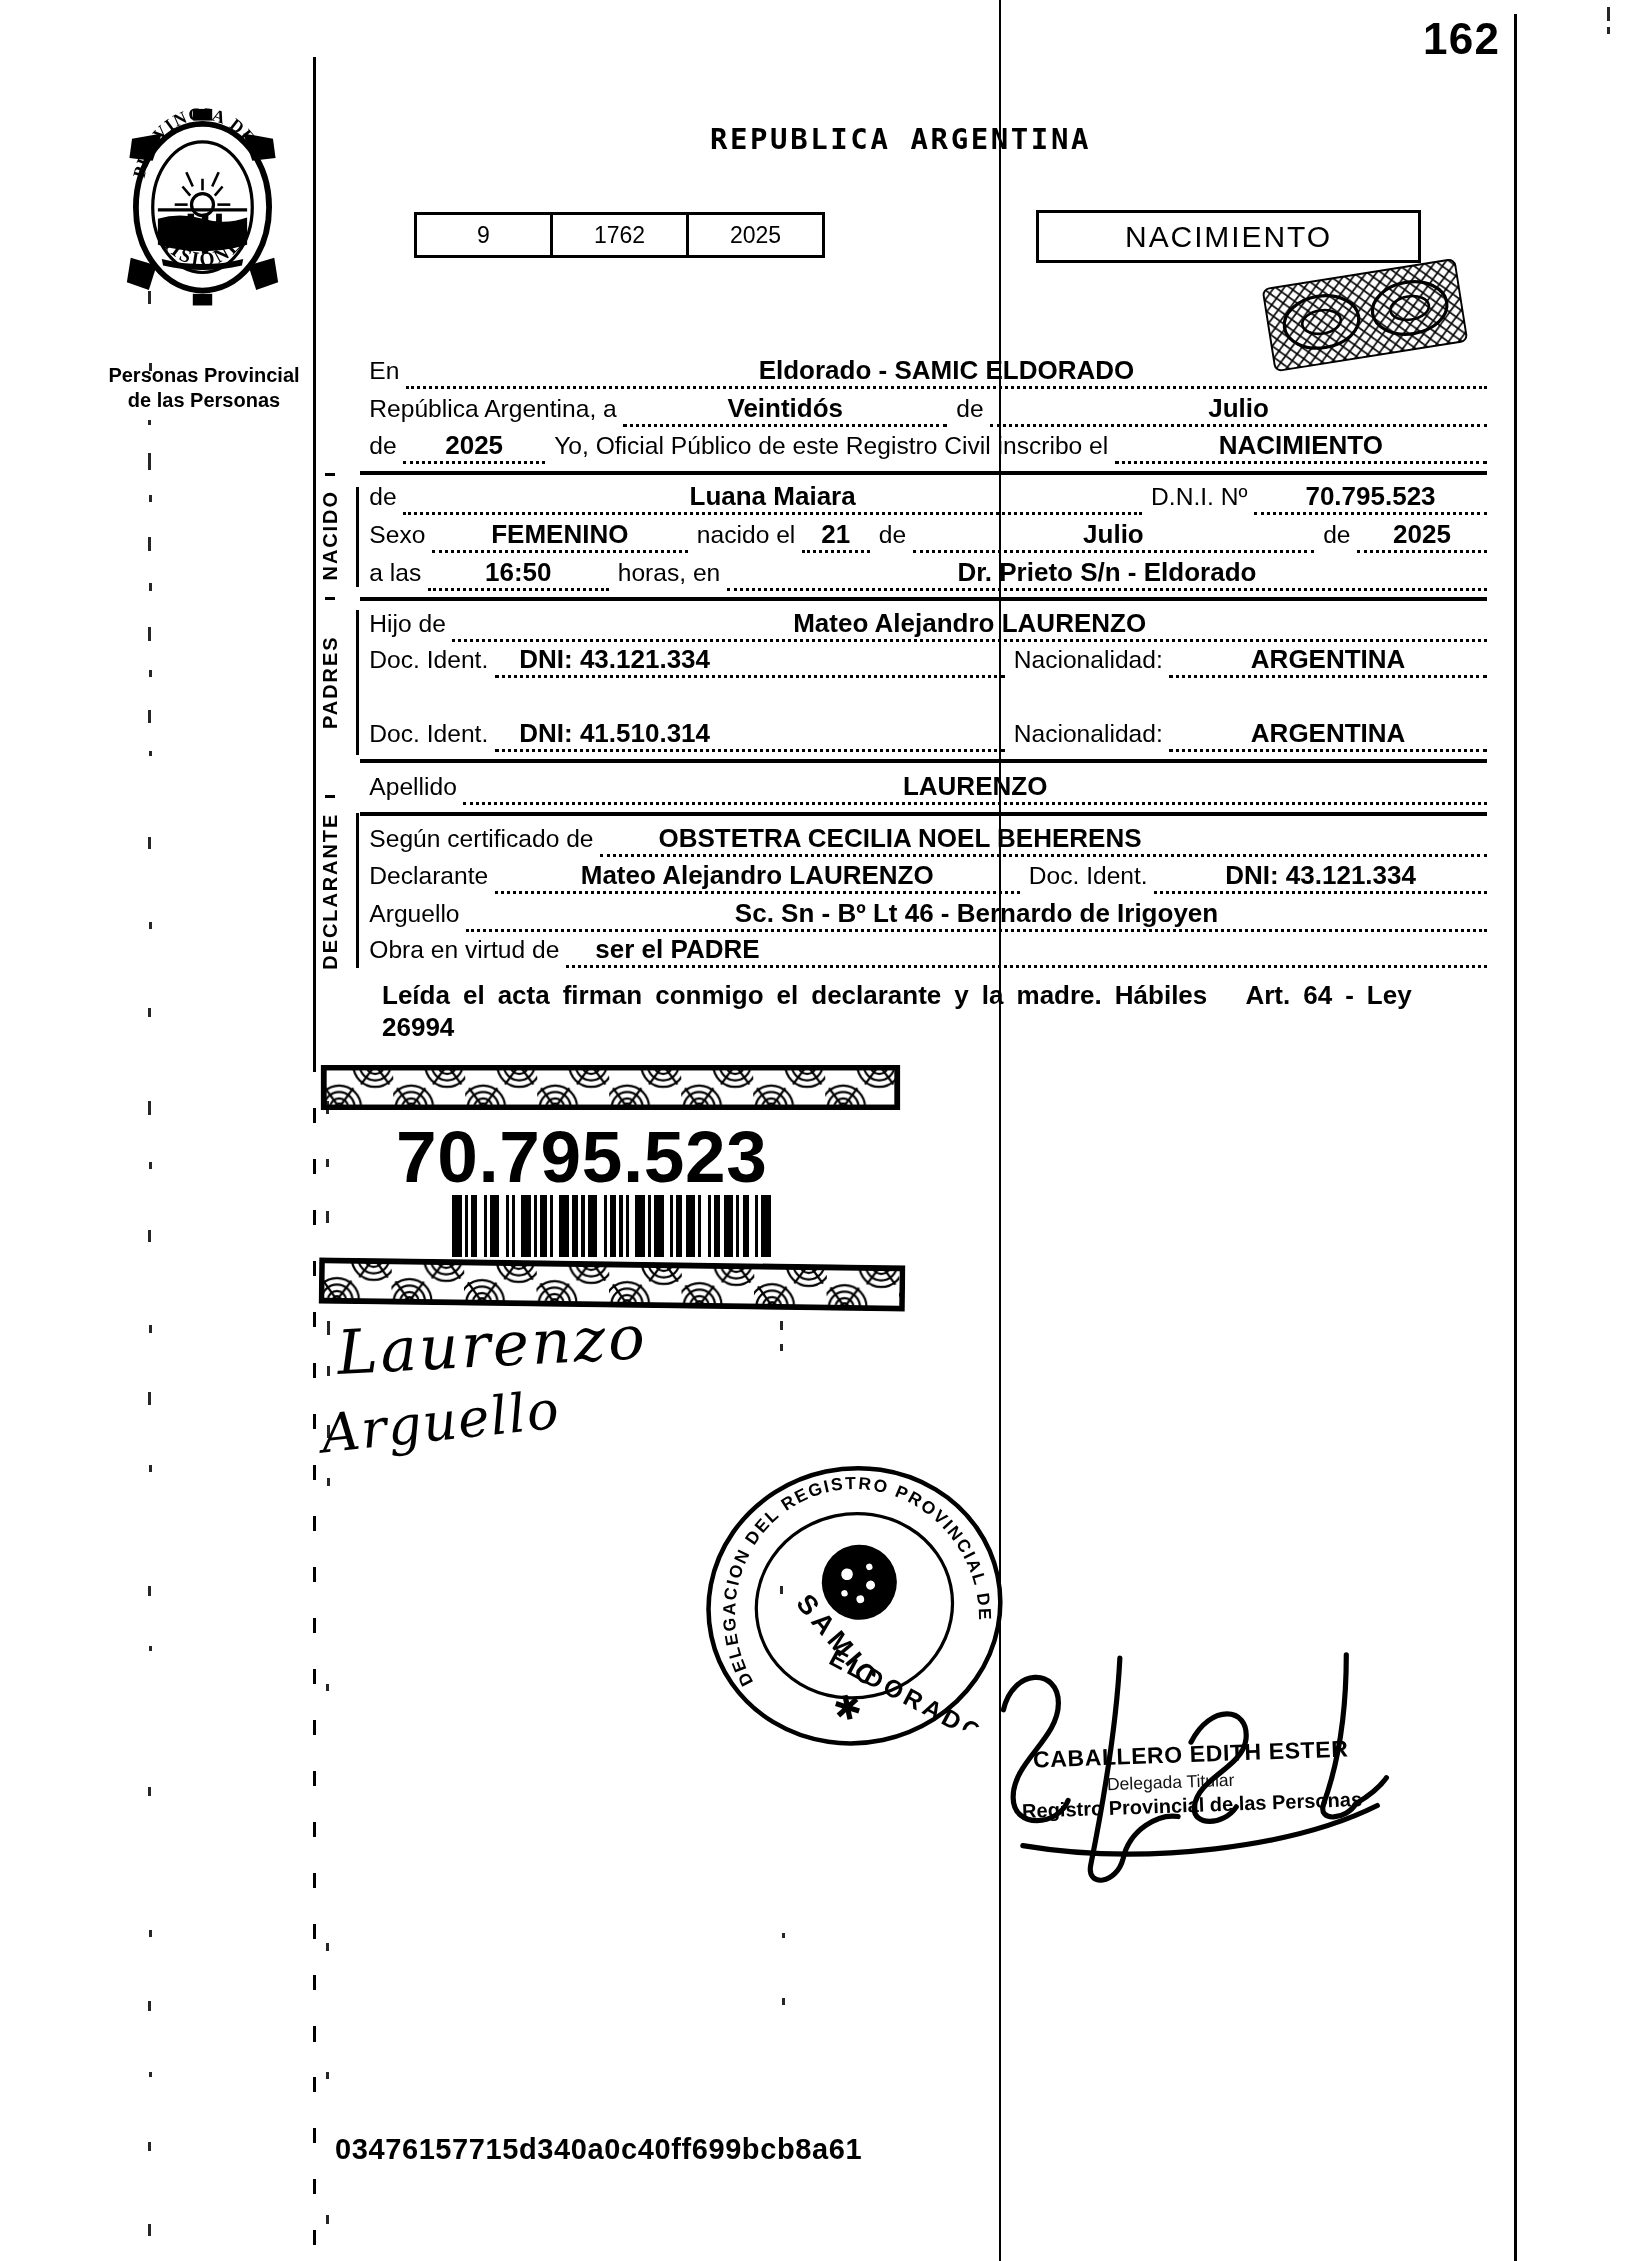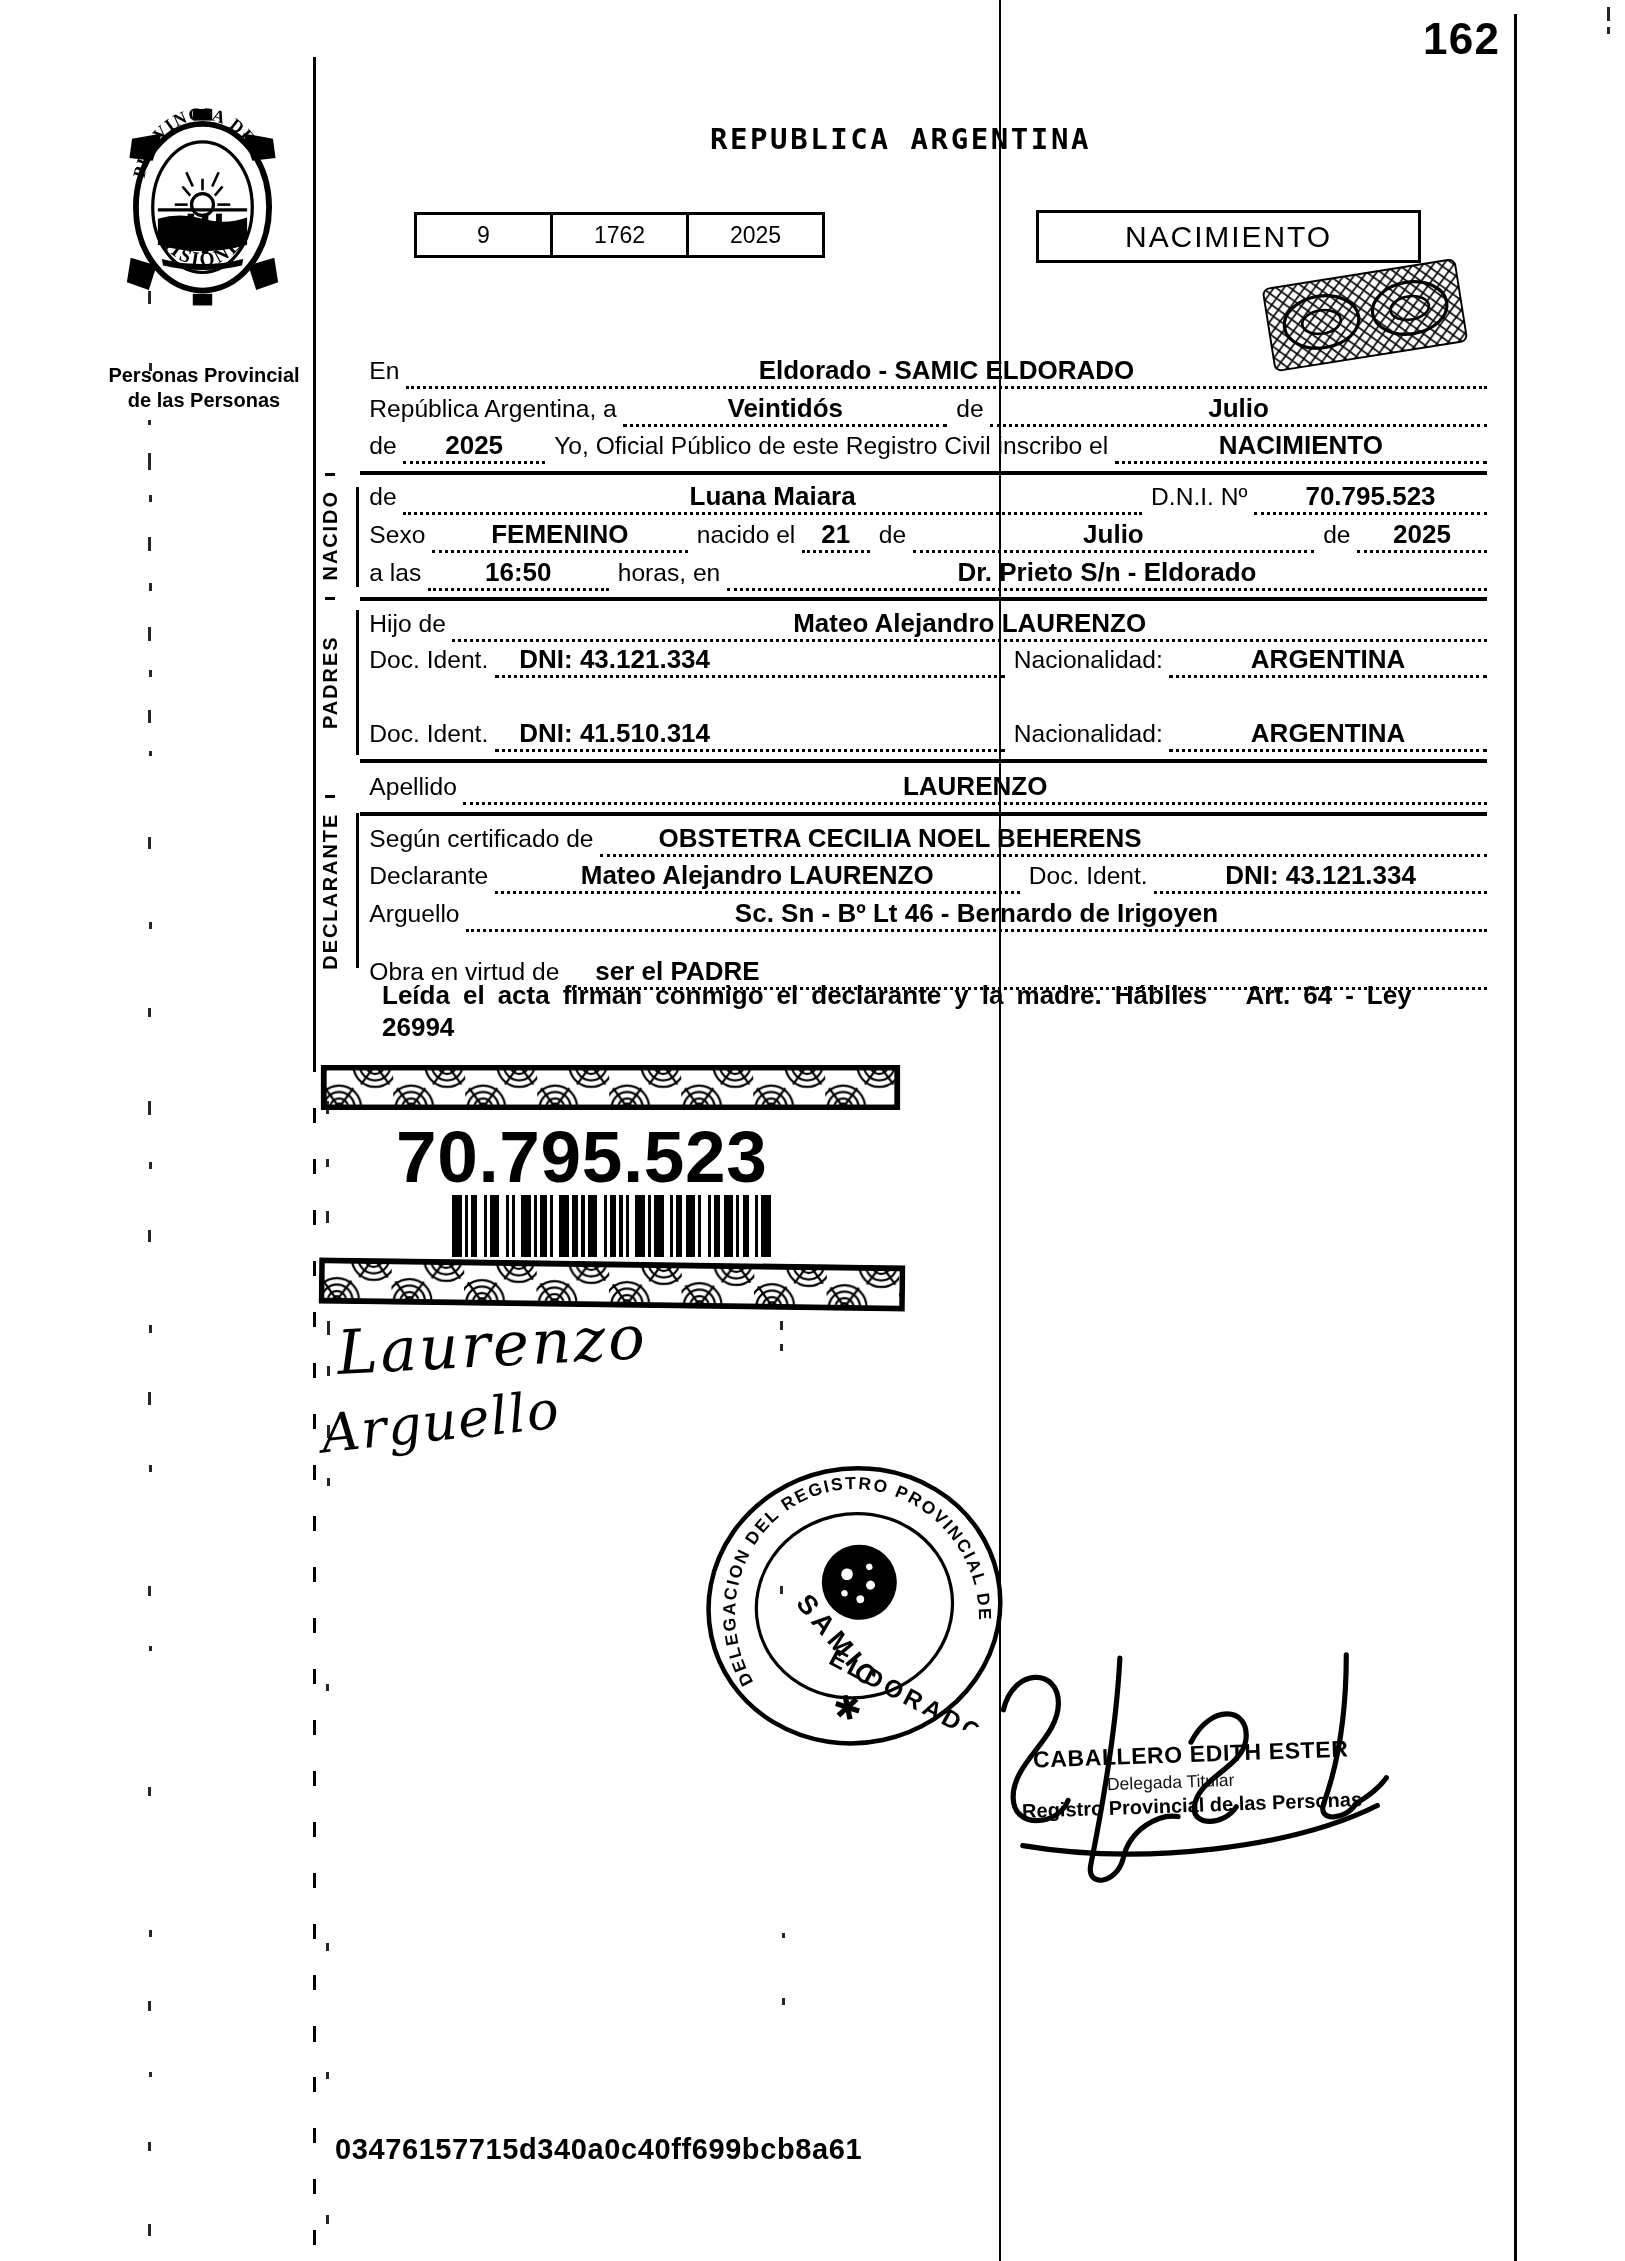--- a/index.html
+++ b/index.html
@@ -303,21 +303,21 @@
       </span>
   </div>
 
   <div class="frow" style="top:899px">
     <span class="lbl">Arguello</span>
     <span class="fill">
         <b class="val">Sc. Sn - Bº Lt 46 - Bernardo de Irigoyen</b>
       </span>
   </div>
 
-  <div class="frow" style="top:957px">
+  <div class="frow" style="top:935px">
     <span class="lbl">Obra en virtud de</span>
     <span class="fill left" style="padding-left:23px">
         <b class="val">ser el PADRE</b>
       </span>
   </div>
 
   <div class="closing">Leída el acta firman conmigo el declarante y la madre. Hábiles   Art. 64 - Ley 26994</div>
 
   <div class="band" style="top:1065px">
     <svg width="583" height="45" viewBox="0 0 900 70">

